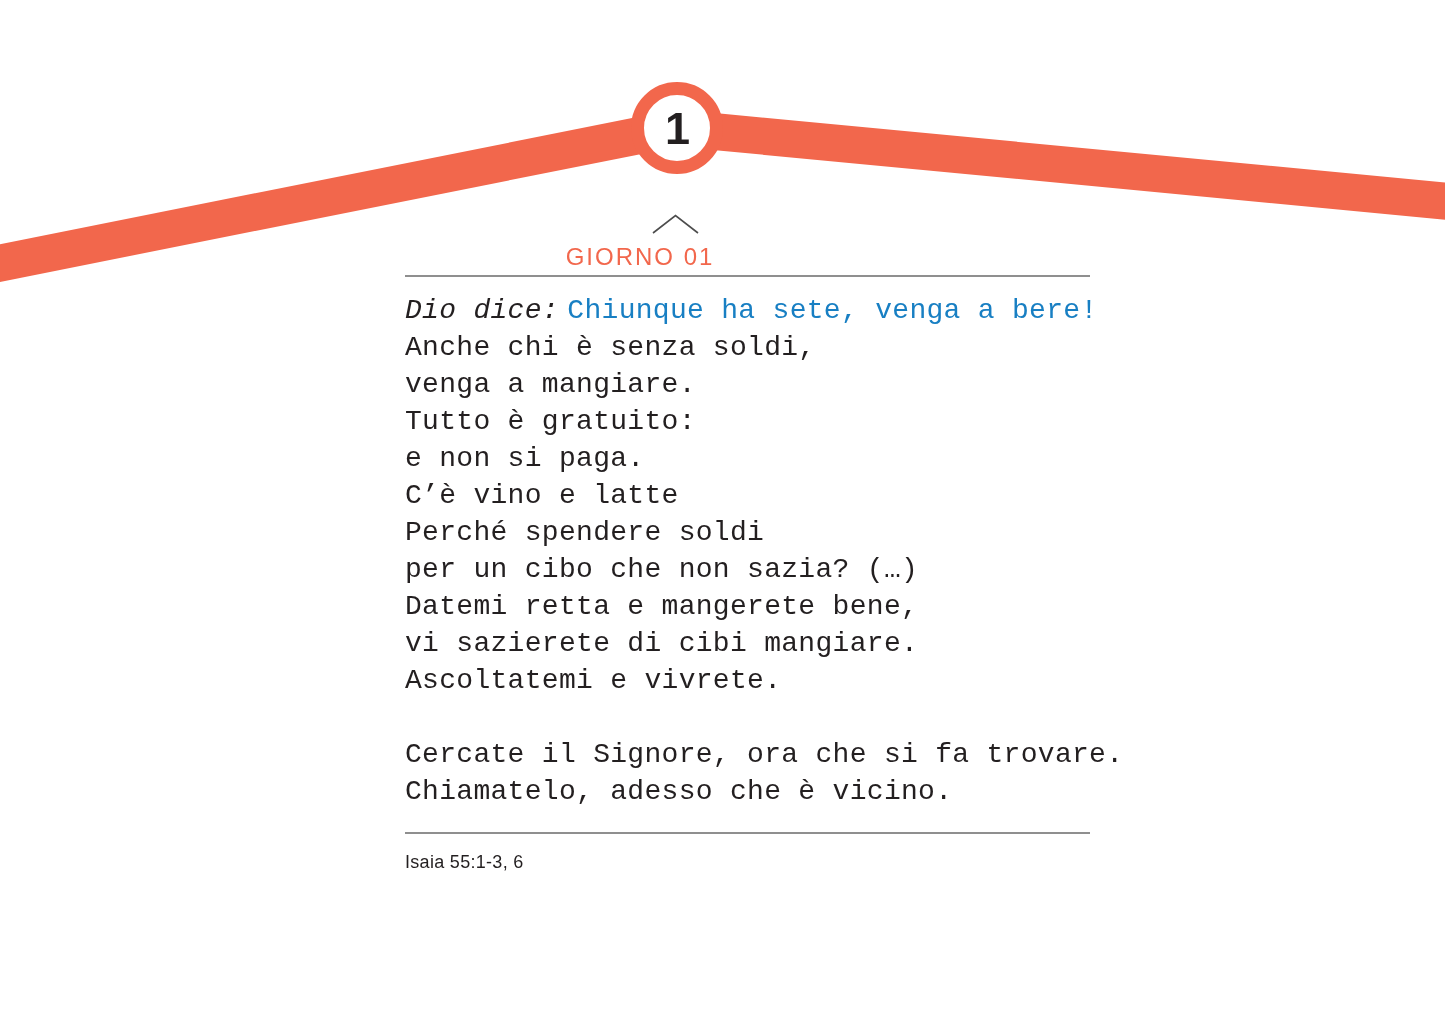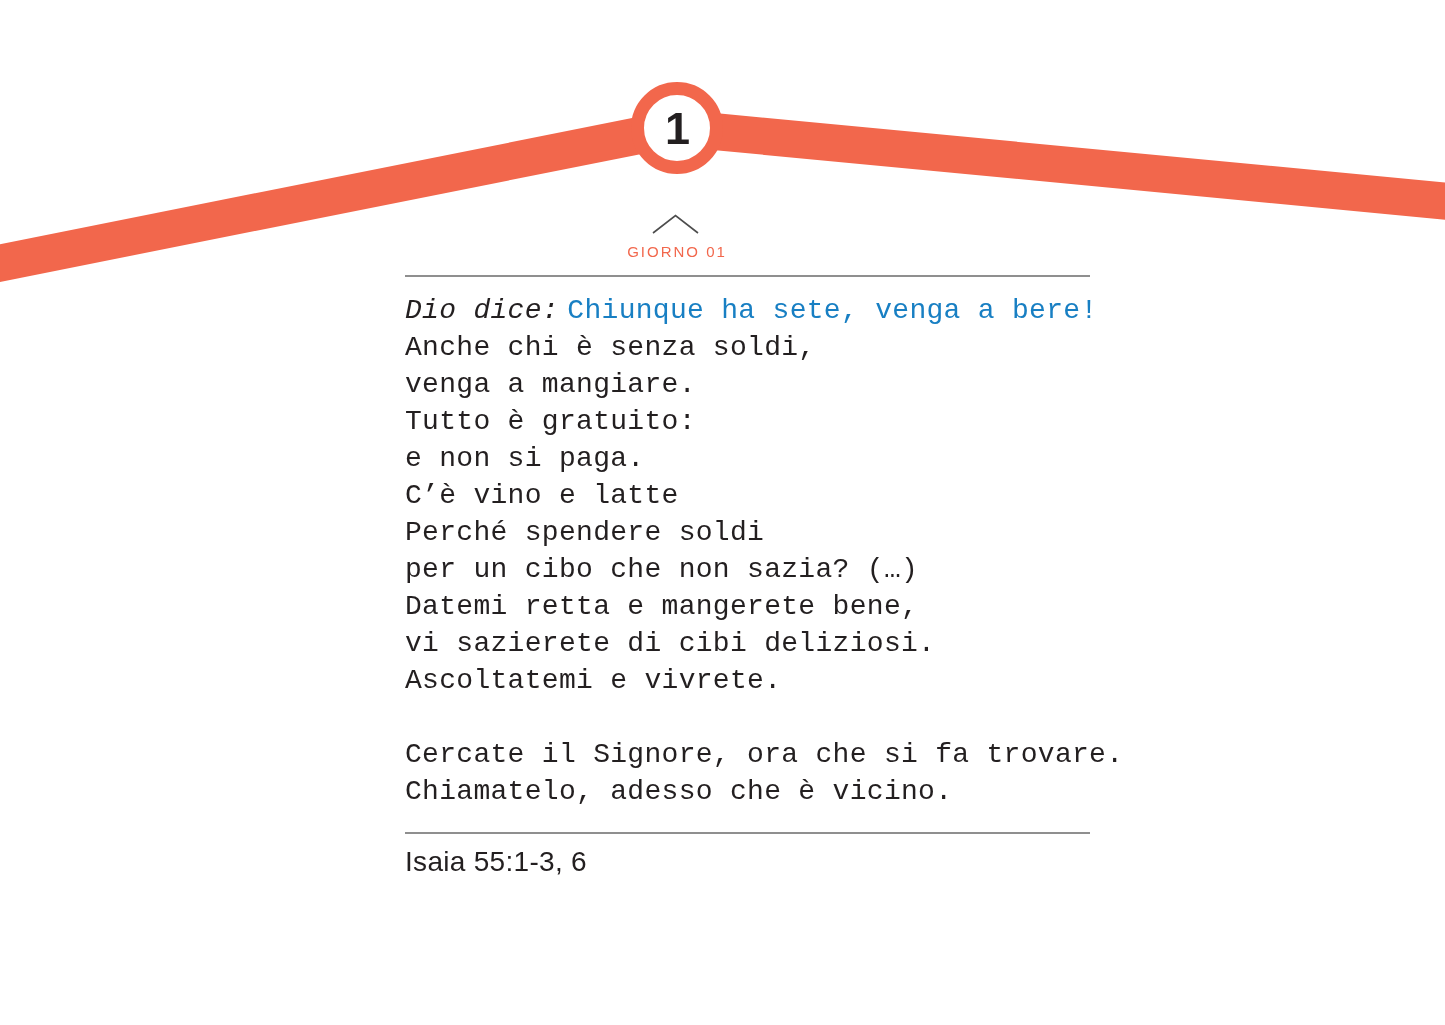--- a/index.html
+++ b/index.html
@@ -33,24 +33,24 @@
   }
   .badge-num {
     font-size: 45px;
     font-weight: 700;
     color: var(--text, #231f20);
     letter-spacing: -1px;
     line-height: 1;
   }
   .day-label {
     position: absolute;
-    top: 243px; left: 677px;
+    top: 243px; left: 640px;
     transform: translateX(-50%);
     color: var(--accent, #f2674c);
-    font-size: 15px;
+    font-size: 24px;
     letter-spacing: 2px;
     white-space: nowrap;
     z-index: 2;
   }
   .rule { background: var(--rule, #8f8f8f); height: 2px; }
   .rule-top {
     position: absolute;
     left: 405px; top: 275px;
     width: 685px;
     z-index: 2;
@@ -62,21 +62,21 @@
     font-size: 28px;
     line-height: 37px;
     letter-spacing: 0.3px;
     z-index: 2;
   }
   .line { white-space: nowrap; font-family: Liberation Mono, monospace; }
   .lead { font-style: italic; margin-right: 0.3em; }
   .hl { color: var(--highlight-blue, #187fc3); }
   .spacer { height: 37px; }
   .rule-bottom { margin-top: 22px; width: 685px; }
-  .reference { margin-top: 14px; font-size: 28px; line-height: 28px; letter-spacing: 0.3px; }
+  .reference { margin-top: 14px; font-size: 18px; line-height: 28px; letter-spacing: 0.3px; }
 </style>
 </head>
 <body>
 
 <div class="page">
 
   <svg class="ribbon" width="1445" height="320" viewBox="0 0 1445 320" aria-hidden="true">
     <line class="ribbon-line" x1="-20" y1="267" x2="677" y2="128"></line>
     <line class="ribbon-line" x1="677" y1="128" x2="1465" y2="203"></line>
     <polyline class="chevron-line" points="653,233 675.5,215.5 698,233"></polyline>
@@ -96,21 +96,21 @@
     </div>
     <div>
         <div class="line">Anche chi è senza soldi,</div>
         <div class="line">venga a mangiare.</div>
         <div class="line">Tutto è gratuito:</div>
         <div class="line">e non si paga.</div>
         <div class="line">C’è vino e latte</div>
         <div class="line">Perché spendere soldi</div>
         <div class="line">per un cibo che non sazia? (…)</div>
         <div class="line">Datemi retta e mangerete bene,</div>
-        <div class="line">vi sazierete di cibi deliziosi.</div>
+        <div class="line">vi sazierete di cibi mangiare.</div>
         <div class="line">Ascoltatemi e vivrete.</div>
       </div>
     <div class="spacer"></div>
     <div>
         <div class="line">Cercate il Signore, ora che si fa trovare.</div>
         <div class="line">Chiamatelo, adesso che è vicino.</div>
       </div>
     <div class="rule rule-bottom"></div>
     <div class="reference">Isaia 55:1-3, 6</div>
   </div>

